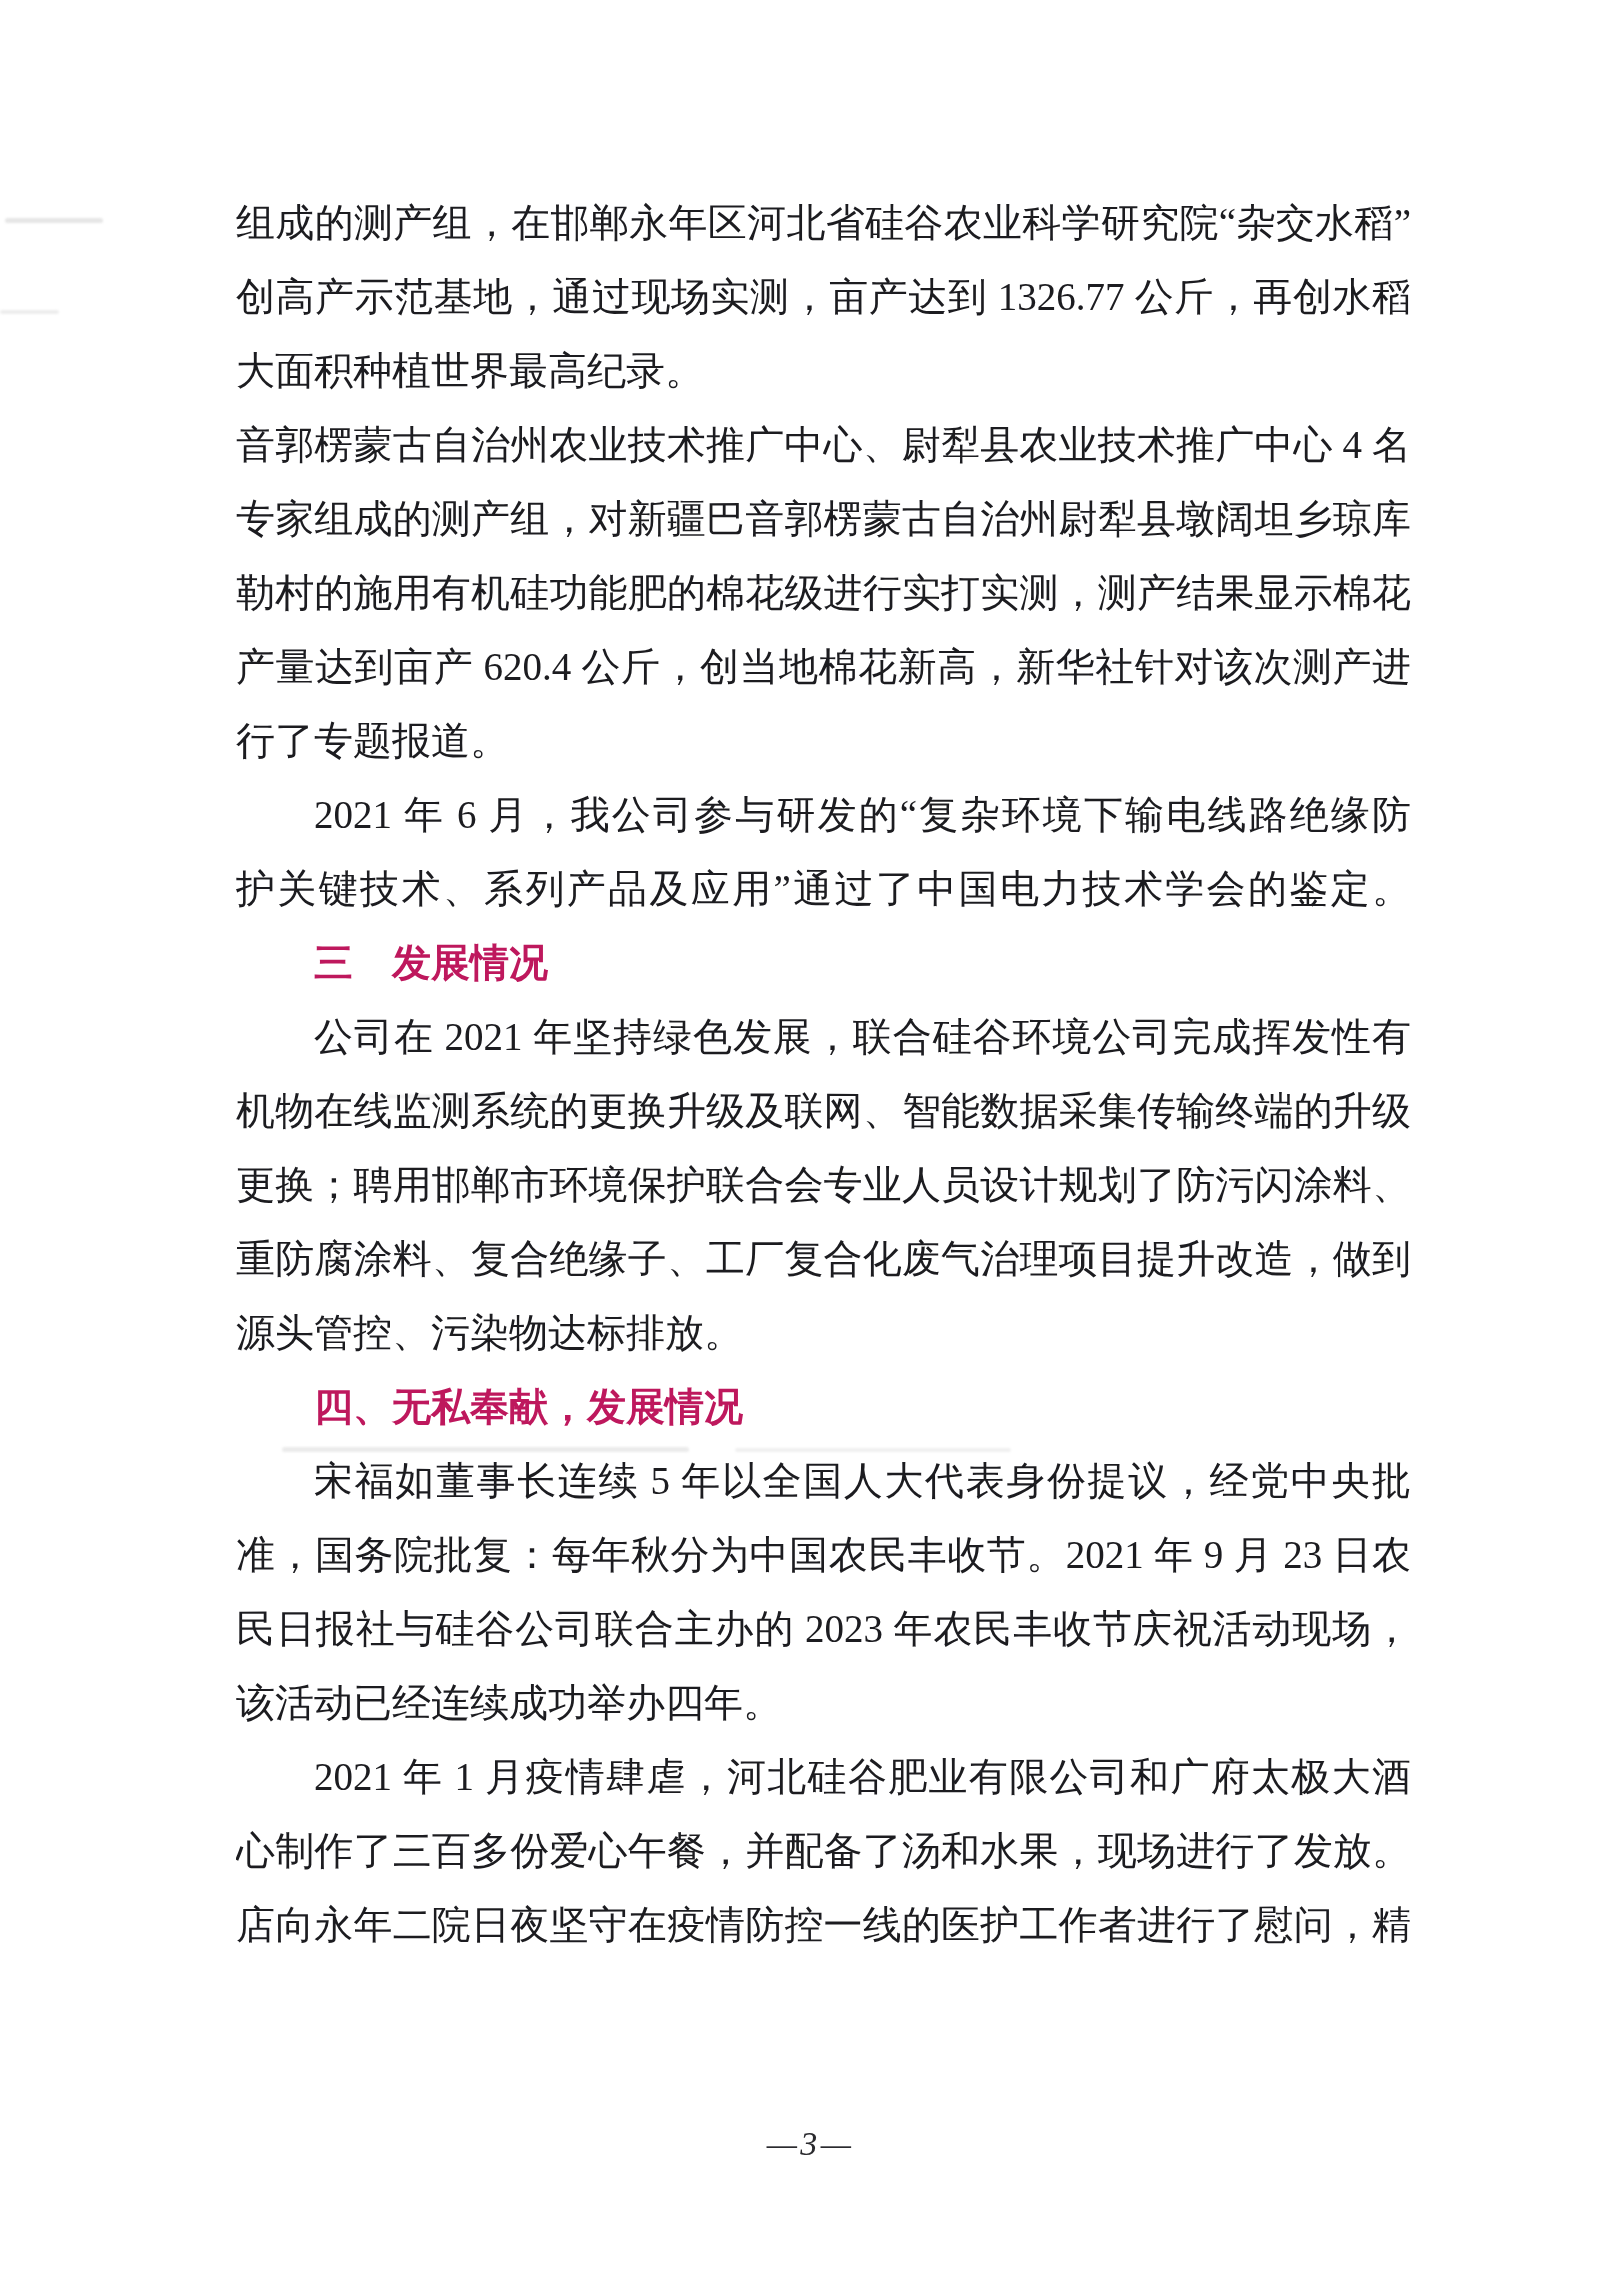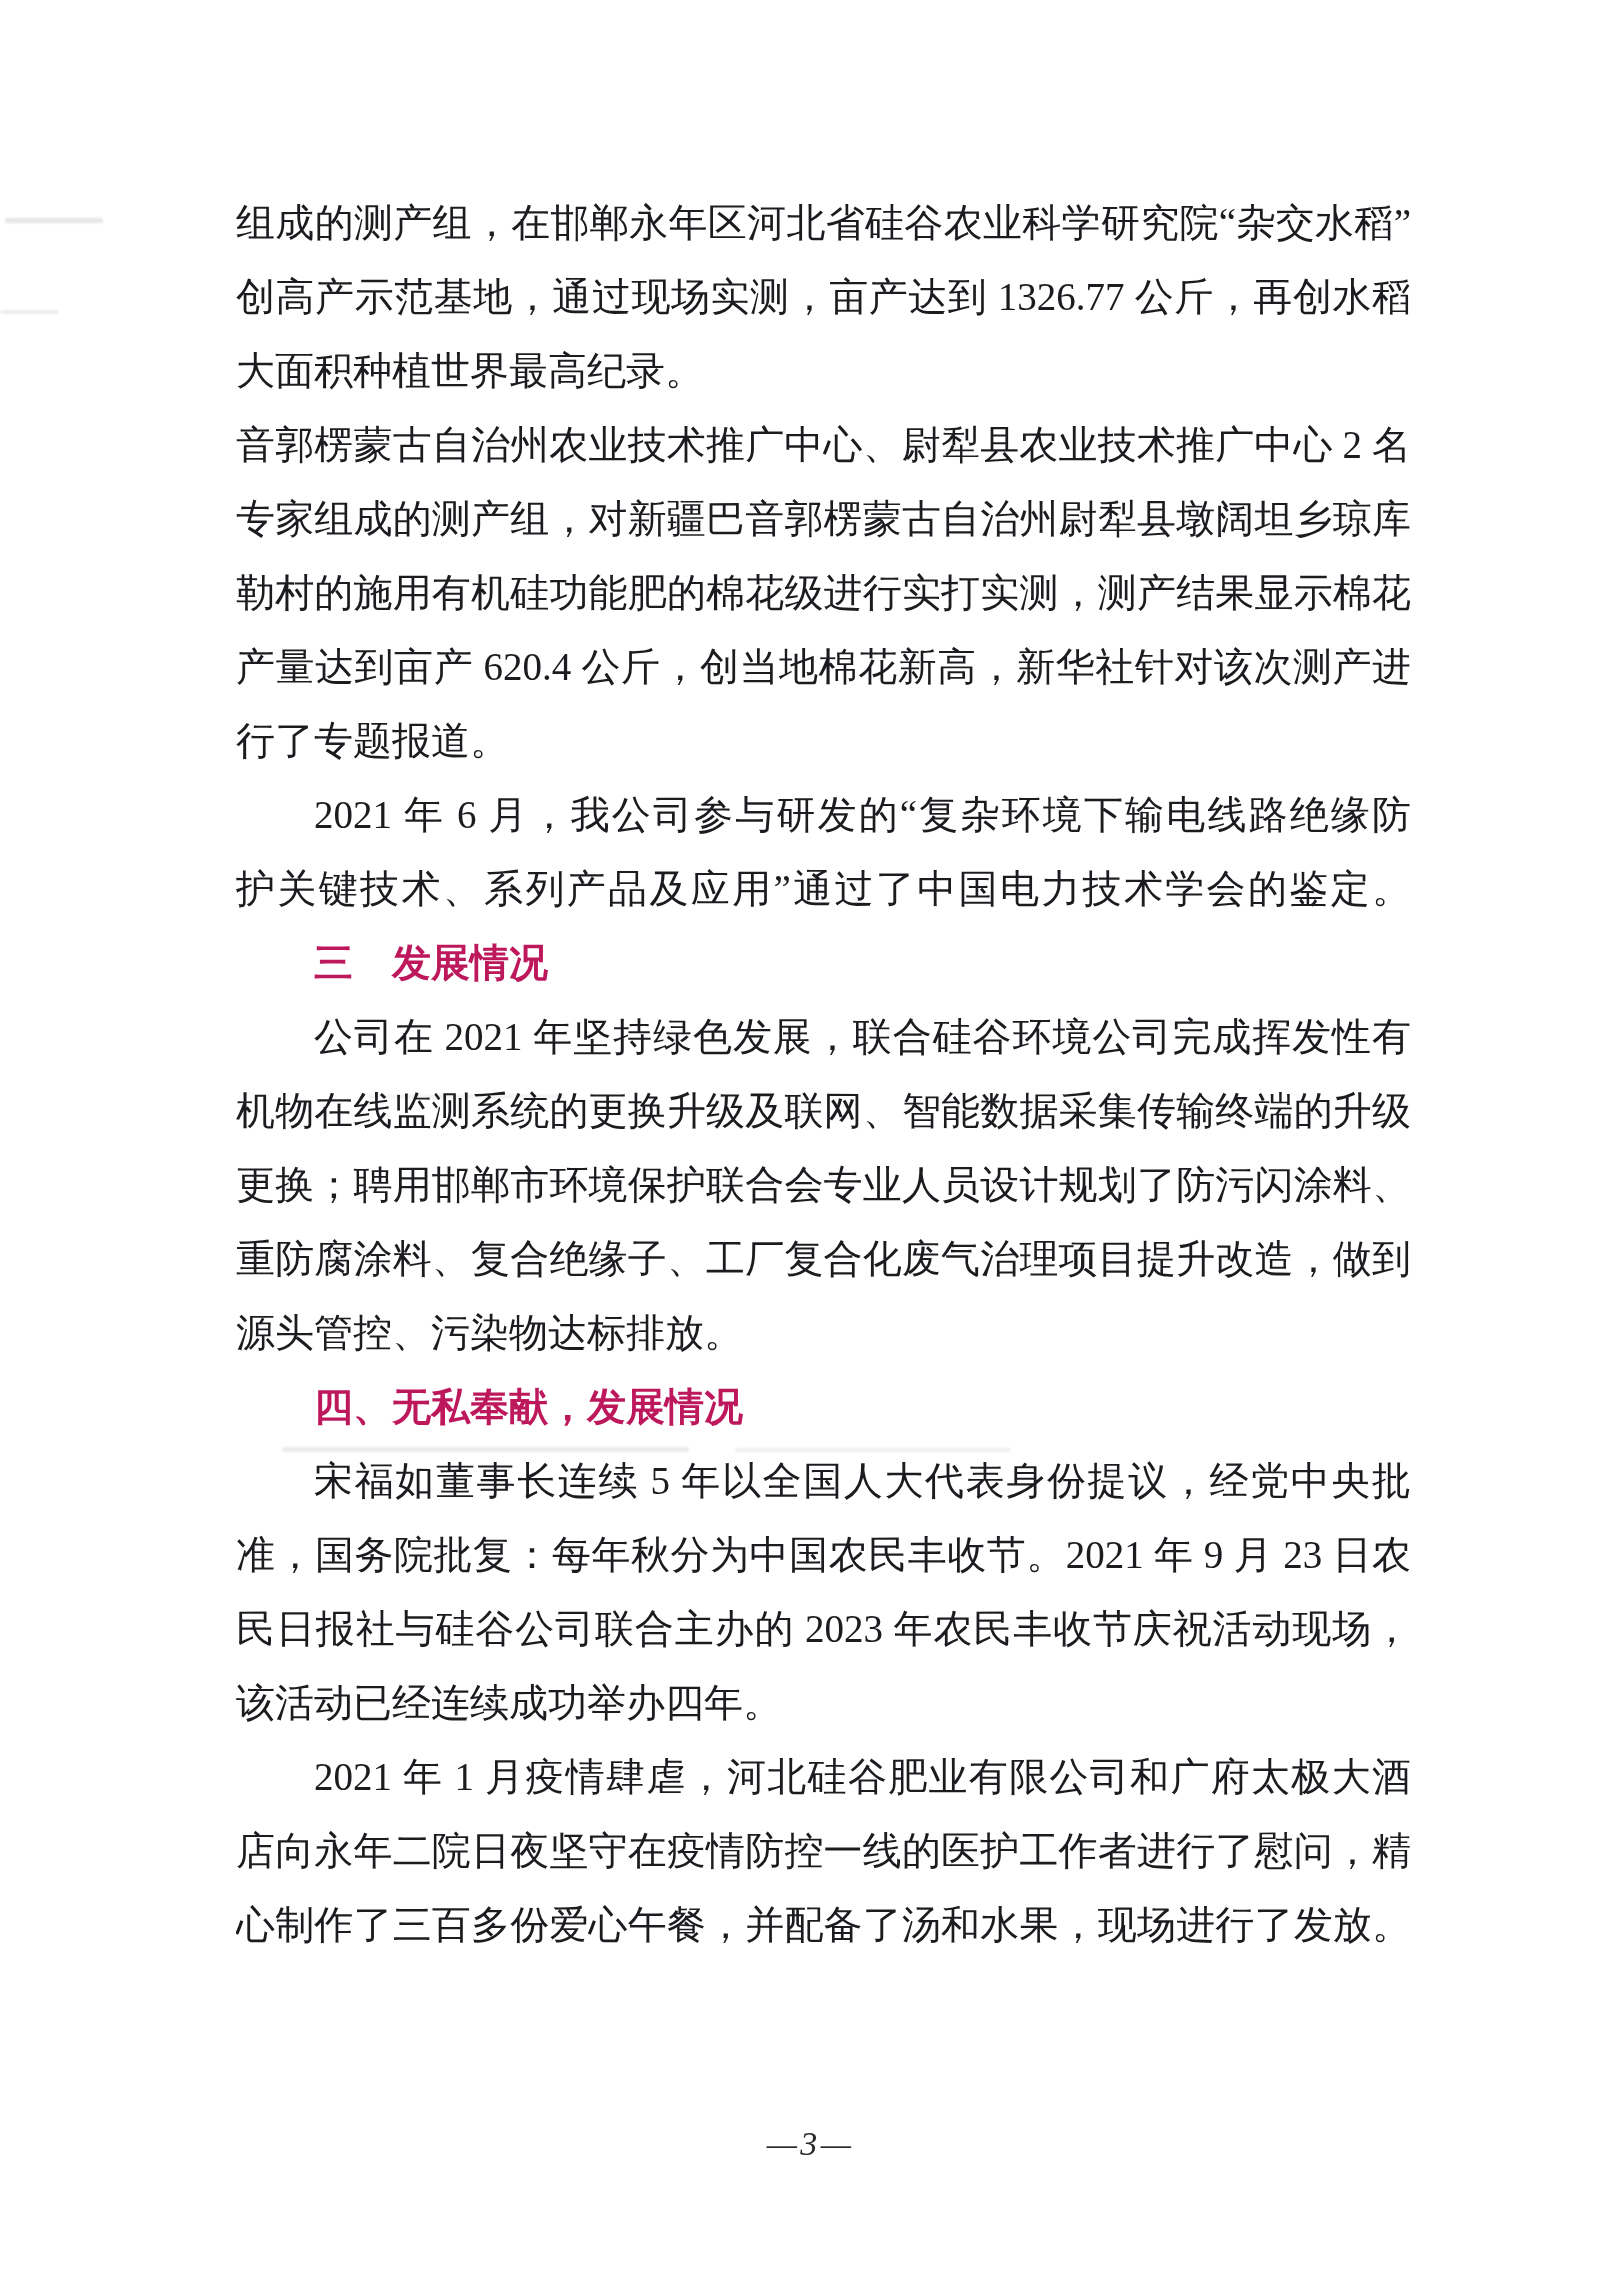--- a/index.html
+++ b/index.html
@@ -77,21 +77,21 @@
   <div class="artifact a4"></div>
   <div class="artifact a5"></div>
 
   <div class="content" id="doc">
       <div class="block paragraph">
         <div class="line j">组成的测产组，在邯郸永年区河北省硅谷农业科学研究院“杂交水稻”</div>
         <div class="line j">创高产示范基地，通过现场实测，亩产达到 1326.77 公斤，再创水稻</div>
         <div class="line">大面积种植世界最高纪录。</div>
       </div>
       <div class="block paragraph">
-        <div class="line j">音郭楞蒙古自治州农业技术推广中心、尉犁县农业技术推广中心 2 名</div>
+        <div class="line j">音郭楞蒙古自治州农业技术推广中心、尉犁县农业技术推广中心 4 名</div>
         <div class="line j">专家组成的测产组，对新疆巴音郭楞蒙古自治州尉犁县墩阔坦乡琼库</div>
         <div class="line j">勒村的施用有机硅功能肥的棉花级进行实打实测，测产结果显示棉花</div>
         <div class="line j">产量达到亩产 620.4 公斤，创当地棉花新高，新华社针对该次测产进</div>
         <div class="line">行了专题报道。</div>
       </div>
       <div class="block paragraph">
         <div class="line j first">2021 年 6 月，我公司参与研发的“复杂环境下输电线路绝缘防</div>
         <div class="line j">护关键技术、系列产品及应用”通过了中国电力技术学会的鉴定。</div>
       </div>
       <div class="block heading">
@@ -108,20 +108,20 @@
         <div class="line first">四、无私奉献，发展情况</div>
       </div>
       <div class="block paragraph">
         <div class="line j first">宋福如董事长连续 5 年以全国人大代表身份提议，经党中央批</div>
         <div class="line j">准，国务院批复：每年秋分为中国农民丰收节。2021 年 9 月 23 日农</div>
         <div class="line j">民日报社与硅谷公司联合主办的 2023 年农民丰收节庆祝活动现场，</div>
         <div class="line">该活动已经连续成功举办四年。</div>
       </div>
       <div class="block paragraph">
         <div class="line j first">2021 年 1 月疫情肆虐，河北硅谷肥业有限公司和广府太极大酒</div>
+        <div class="line j">心制作了三百多份爱心午餐，并配备了汤和水果，现场进行了发放。</div>
         <div class="line j">店向永年二院日夜坚守在疫情防控一线的医护工作者进行了慰问，精</div>
-        <div class="line j">心制作了三百多份爱心午餐，并配备了汤和水果，现场进行了发放。</div>
       </div>
     </div>
 
   <div class="footer">—3—</div>
 </div>
 
 
 </body></html>

